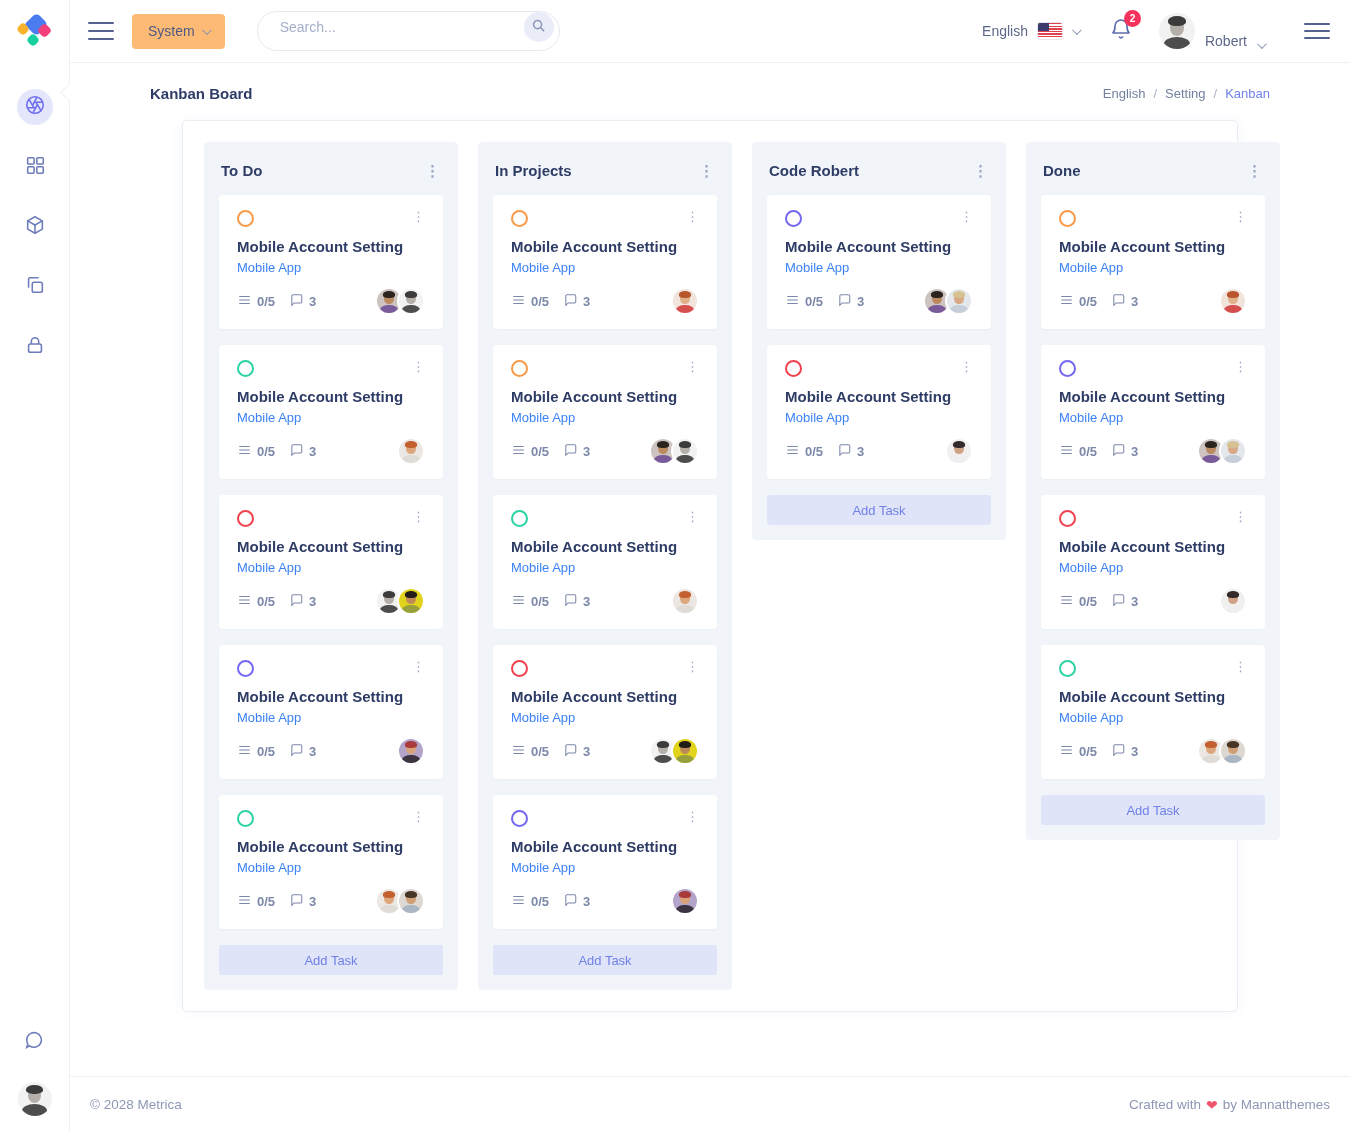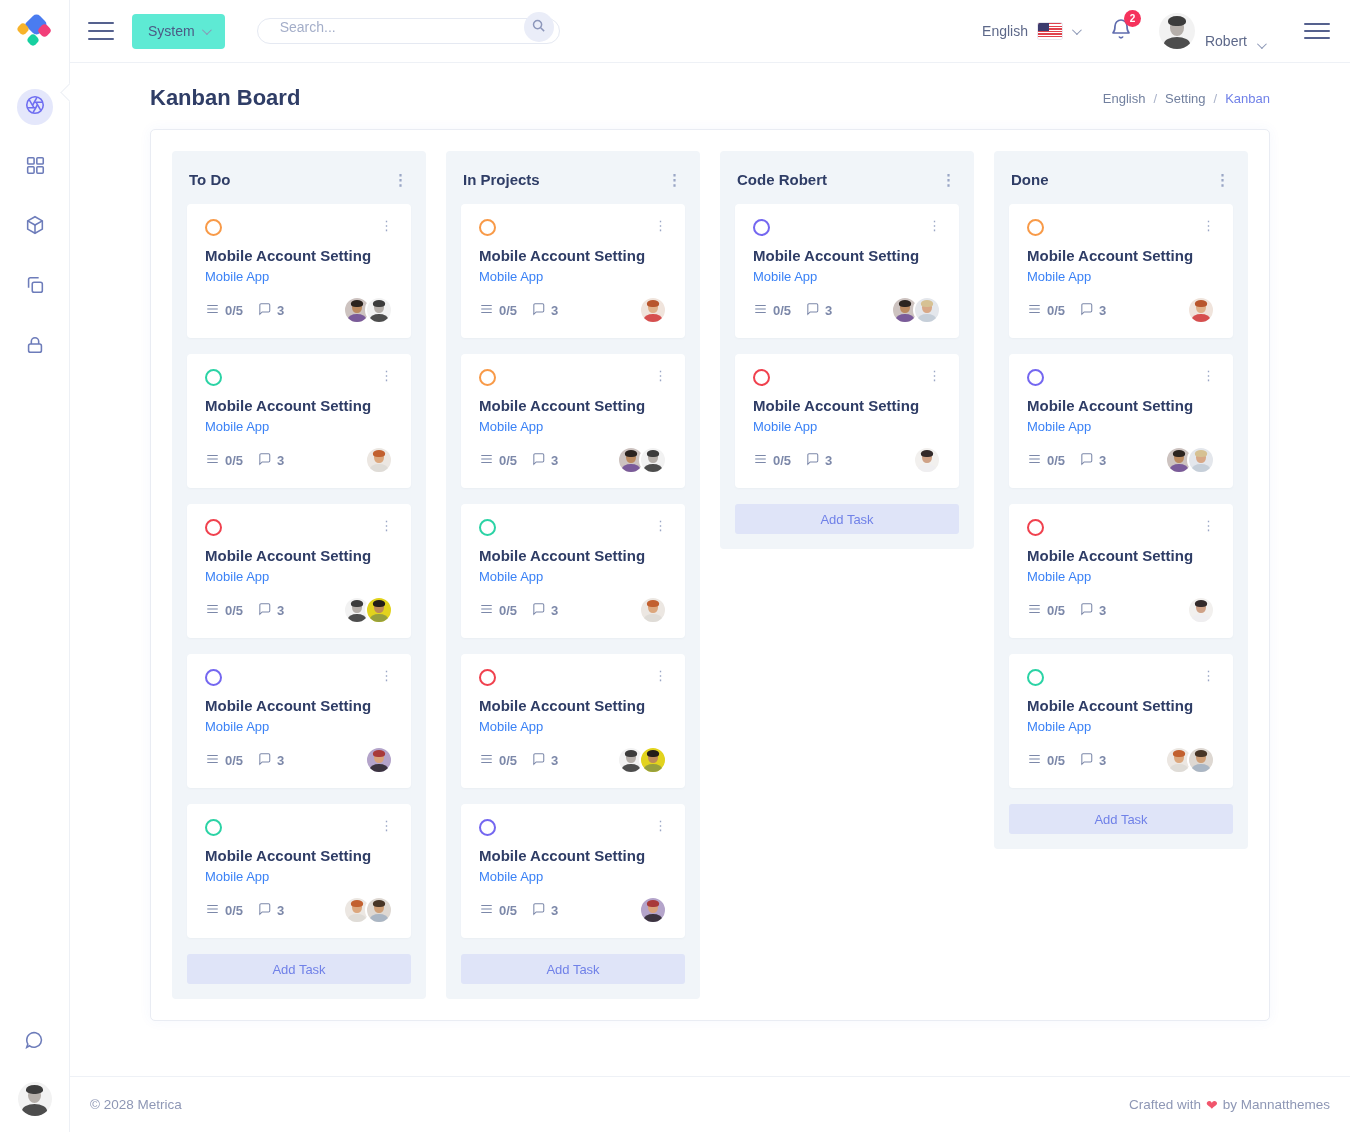--- a/index.html
+++ b/index.html
@@ -27,47 +27,47 @@
   .av-shirt { bottom:-2px; left:13%; width:74%; height:40%; border-radius:50% 50% 0 0; }
   .av-face  { top:17%; left:30%; width:40%; height:46%; border-radius:50%; }
   .av-hair  { top:9%; left:25%; width:50%; height:27%; border-radius:50% 50% 42% 42%; }
   .avatar.lg { width:36px; height:36px; border:none; }
   .avatar.md { width:34px; height:34px; border:none; }
 
   
   .topbar { position:fixed; left:70px; top:0; width:1280px; height:63px; background:#fff; border-bottom:1px solid #eef1f6; display:flex; align-items:center; padding:0 20px 0 14px; z-index:10; }
   .burger { width:26px; height:18px; display:flex; flex-direction:column; justify-content:space-between; cursor:pointer; margin:0 18px 0 4px; }
   .burger i { height:2.4px; background:#55618e; border-radius:2px; }
-  .sys-btn { background:#5eead4; border:none; border-radius:4px; height:35px; padding:0 16px; font-size:14px; color:#4c5a85; display:flex; align-items:center; gap:7px; cursor:pointer; font-family:inherit; }
+  .sys-btn { background:#fdba74; border:none; border-radius:4px; height:35px; padding:0 16px; font-size:14px; color:#4c5a85; display:flex; align-items:center; gap:7px; cursor:pointer; font-family:inherit; }
   .chev { width:7px; height:7px; border-right:1.6px solid #8b96b5; border-bottom:1.6px solid #8b96b5; transform:rotate(45deg) translateY(-2px); display:inline-block; }
-  .search-wrap { margin-left:32px; width:303px; height:26px; border:1px solid #e5e9f2; border-radius:20px; display:flex; align-items:center; padding:0 5px 8px 22px; }
+  .search-wrap { margin-left:32px; width:303px; height:40px; border:1px solid #e5e9f2; border-radius:20px; display:flex; align-items:center; padding:0 5px 8px 22px; }
   .search-wrap input { border:none; outline:none; flex:1; font-size:14px; color:#4c5a85; background:transparent; font-family:inherit; }
   .search-wrap input::placeholder { color:#a4aec9; }
   .search-btn { width:30px; height:30px; border-radius:50%; background:#eaedf8; border:none; display:flex; align-items:center; justify-content:center; cursor:pointer; }
   .tb-right { margin-left:auto; display:flex; align-items:center; }
   .lang { display:flex; align-items:center; gap:10px; cursor:pointer; }
   .lang-label { font-size:14px; color:#5d6889; }
   .flag { width:24px; height:16px; border-radius:2px; position:relative; overflow:hidden; background:repeating-linear-gradient(#e0424d 0 1.3px,#fff 1.3px 2.6px); box-shadow:0 0 0 1px #e8e8ef; }
   .flag::after { content:""; position:absolute; left:0; top:0; width:11px; height:8px; background:#3c3b6e; }
   .bell-wrap { position:relative; margin:0 26px 0 30px; cursor:pointer; }
   .badge { position:absolute; top:-7px; right:-8px; min-width:17px; height:17px; border-radius:50%; background:#f5325c; color:#fff; font-size:10px; display:flex; align-items:center; justify-content:center; font-weight:bold; }
   .user-wrap { display:flex; align-items:flex-end; gap:10px; cursor:pointer; }
   .user-name { font-size:14px; color:#5d6889; }
   .menu-right { width:26px; height:16px; display:flex; flex-direction:column; justify-content:space-between; margin-left:40px; cursor:pointer; }
   .menu-right i { height:2.2px; background:#55618e; border-radius:2px; }
 
   
   .page { position:absolute; left:70px; top:63px; width:1280px; }
   .title-row { display:flex; justify-content:space-between; align-items:center; padding:0 80px; margin-top:22px; }
-  .page-title { font-size:22px; font-weight:bold; color:#2f3d66; }
+  .page-title { font-size:15px; font-weight:bold; color:#2f3d66; }
   .crumbs { font-size:13px; color:#72809f; display:flex; gap:8px; align-items:center; }
   .crumbs .sep { color:#a9b2c9; }
   .crumbs .active { color:#7081e8; }
 
-  .board-card { margin:18px 80px 0; background:#fff; border:1px solid #e9ecf3; border-radius:5px; box-shadow:0 0 13px rgba(63,106,216,.05); padding:21px; display:flex; gap:20px; align-items:flex-start; min-height:862px; }
+  .board-card { margin:18px 112px 0; background:#fff; border:1px solid #e9ecf3; border-radius:5px; box-shadow:0 0 13px rgba(63,106,216,.05); padding:21px; display:flex; gap:20px; align-items:flex-start; min-height:862px; }
 
   .kb-col { width:254px; background:#f1f5f9; border-radius:4px; padding:15px; flex:none; }
   .kb-col-head { display:flex; justify-content:space-between; align-items:center; padding:5px 2px 16px; }
   .kb-col-title { font-size:15px; font-weight:bold; color:#2f3d66; }
   .grip { color:#9aa6c5; font-size:15px; font-weight:bold; letter-spacing:1px; cursor:pointer; line-height:10px; }
 
   .task-card { background:#fff; border-radius:4px; padding:15px 18px 14px; margin-bottom:16px; box-shadow:0 1px 2px rgba(56,65,93,.04); }
   .task-top { display:flex; justify-content:space-between; align-items:flex-start; }
   .status-ring { width:17px; height:17px; border-radius:50%; border:2.6px solid #f89a48; }
   .card-menu { color:#9aa6c5; font-size:13px; line-height:13px; cursor:pointer; }

